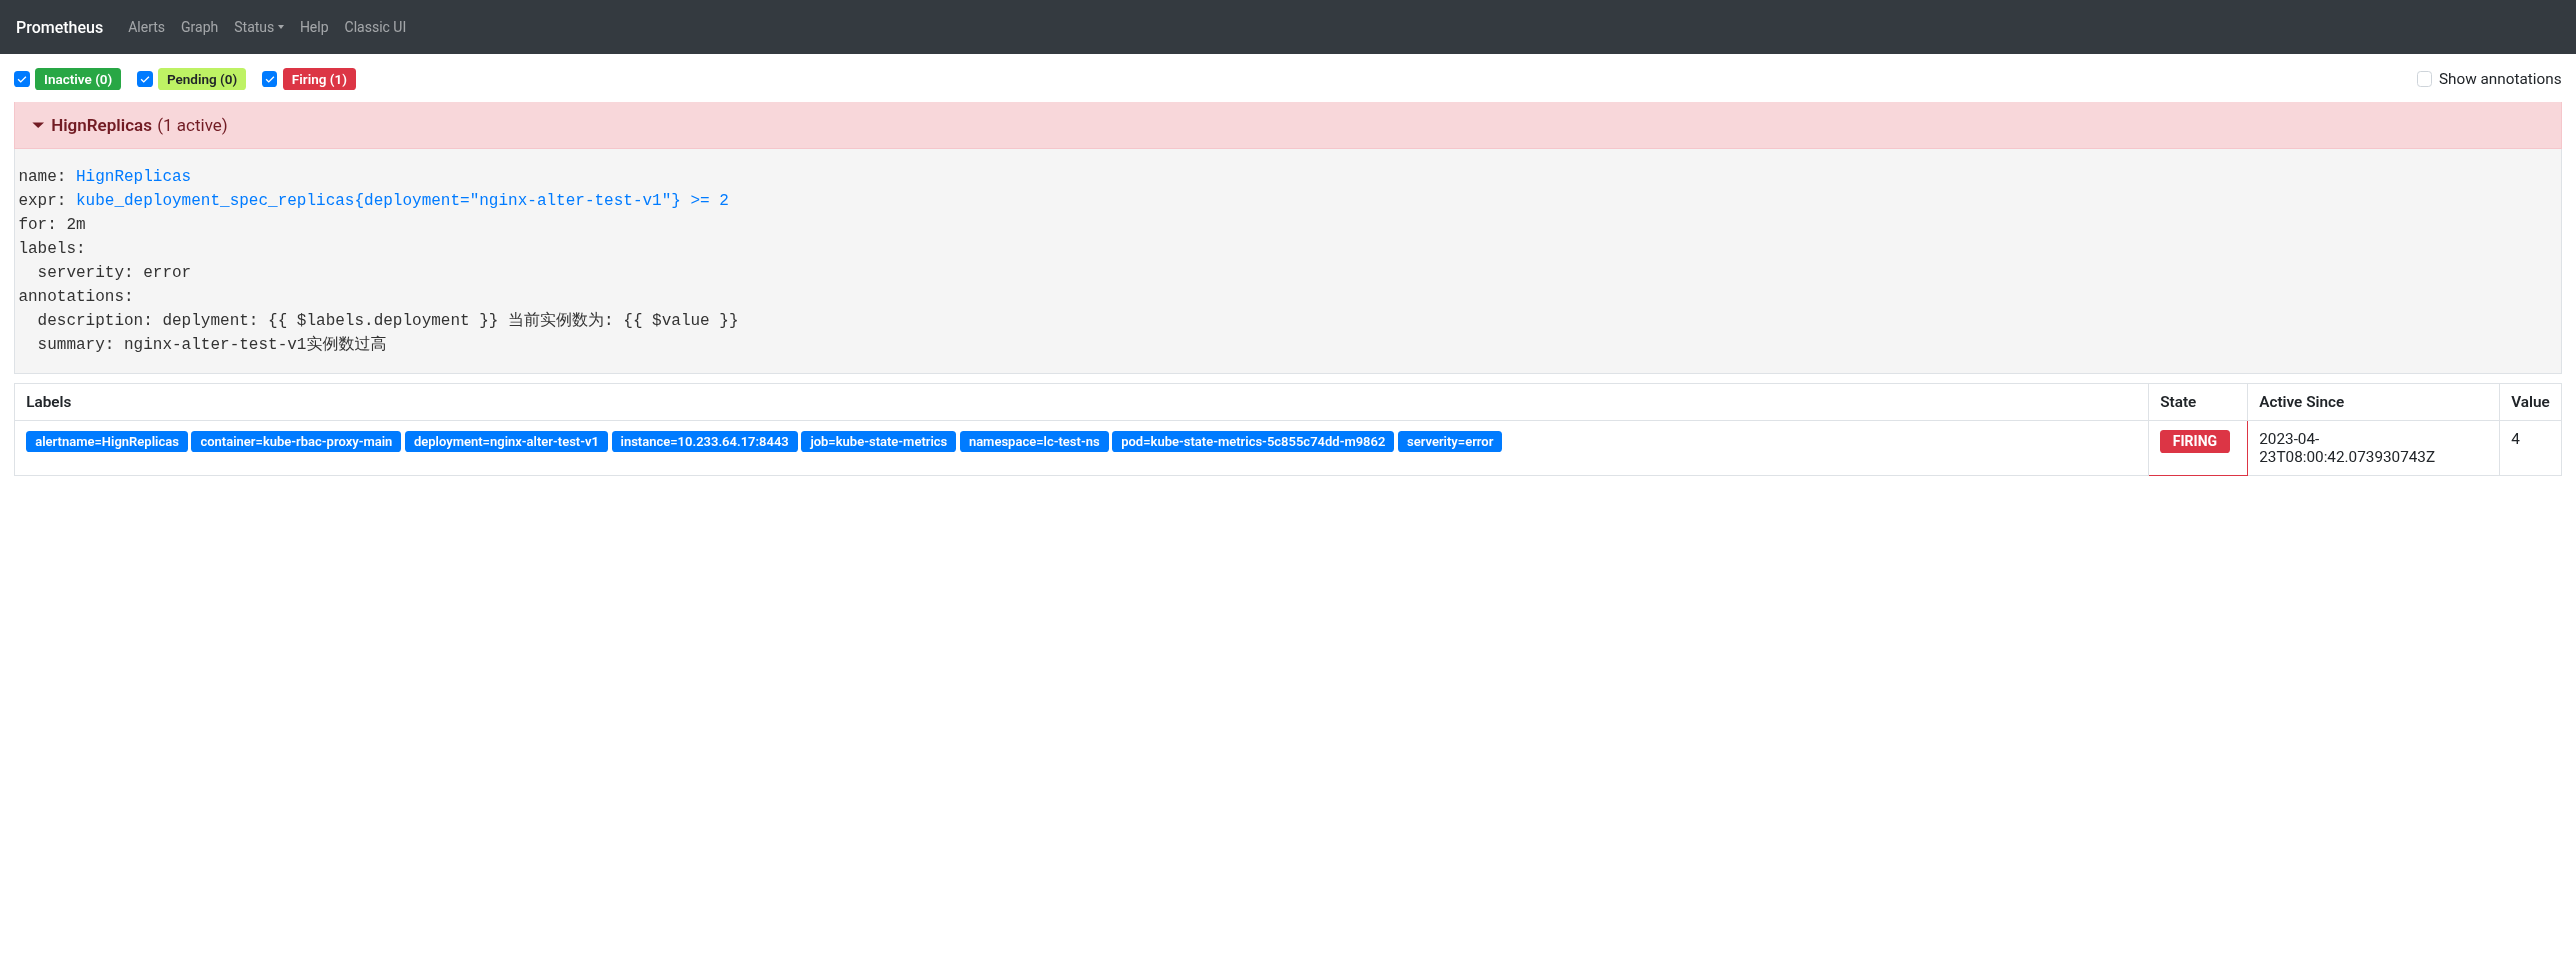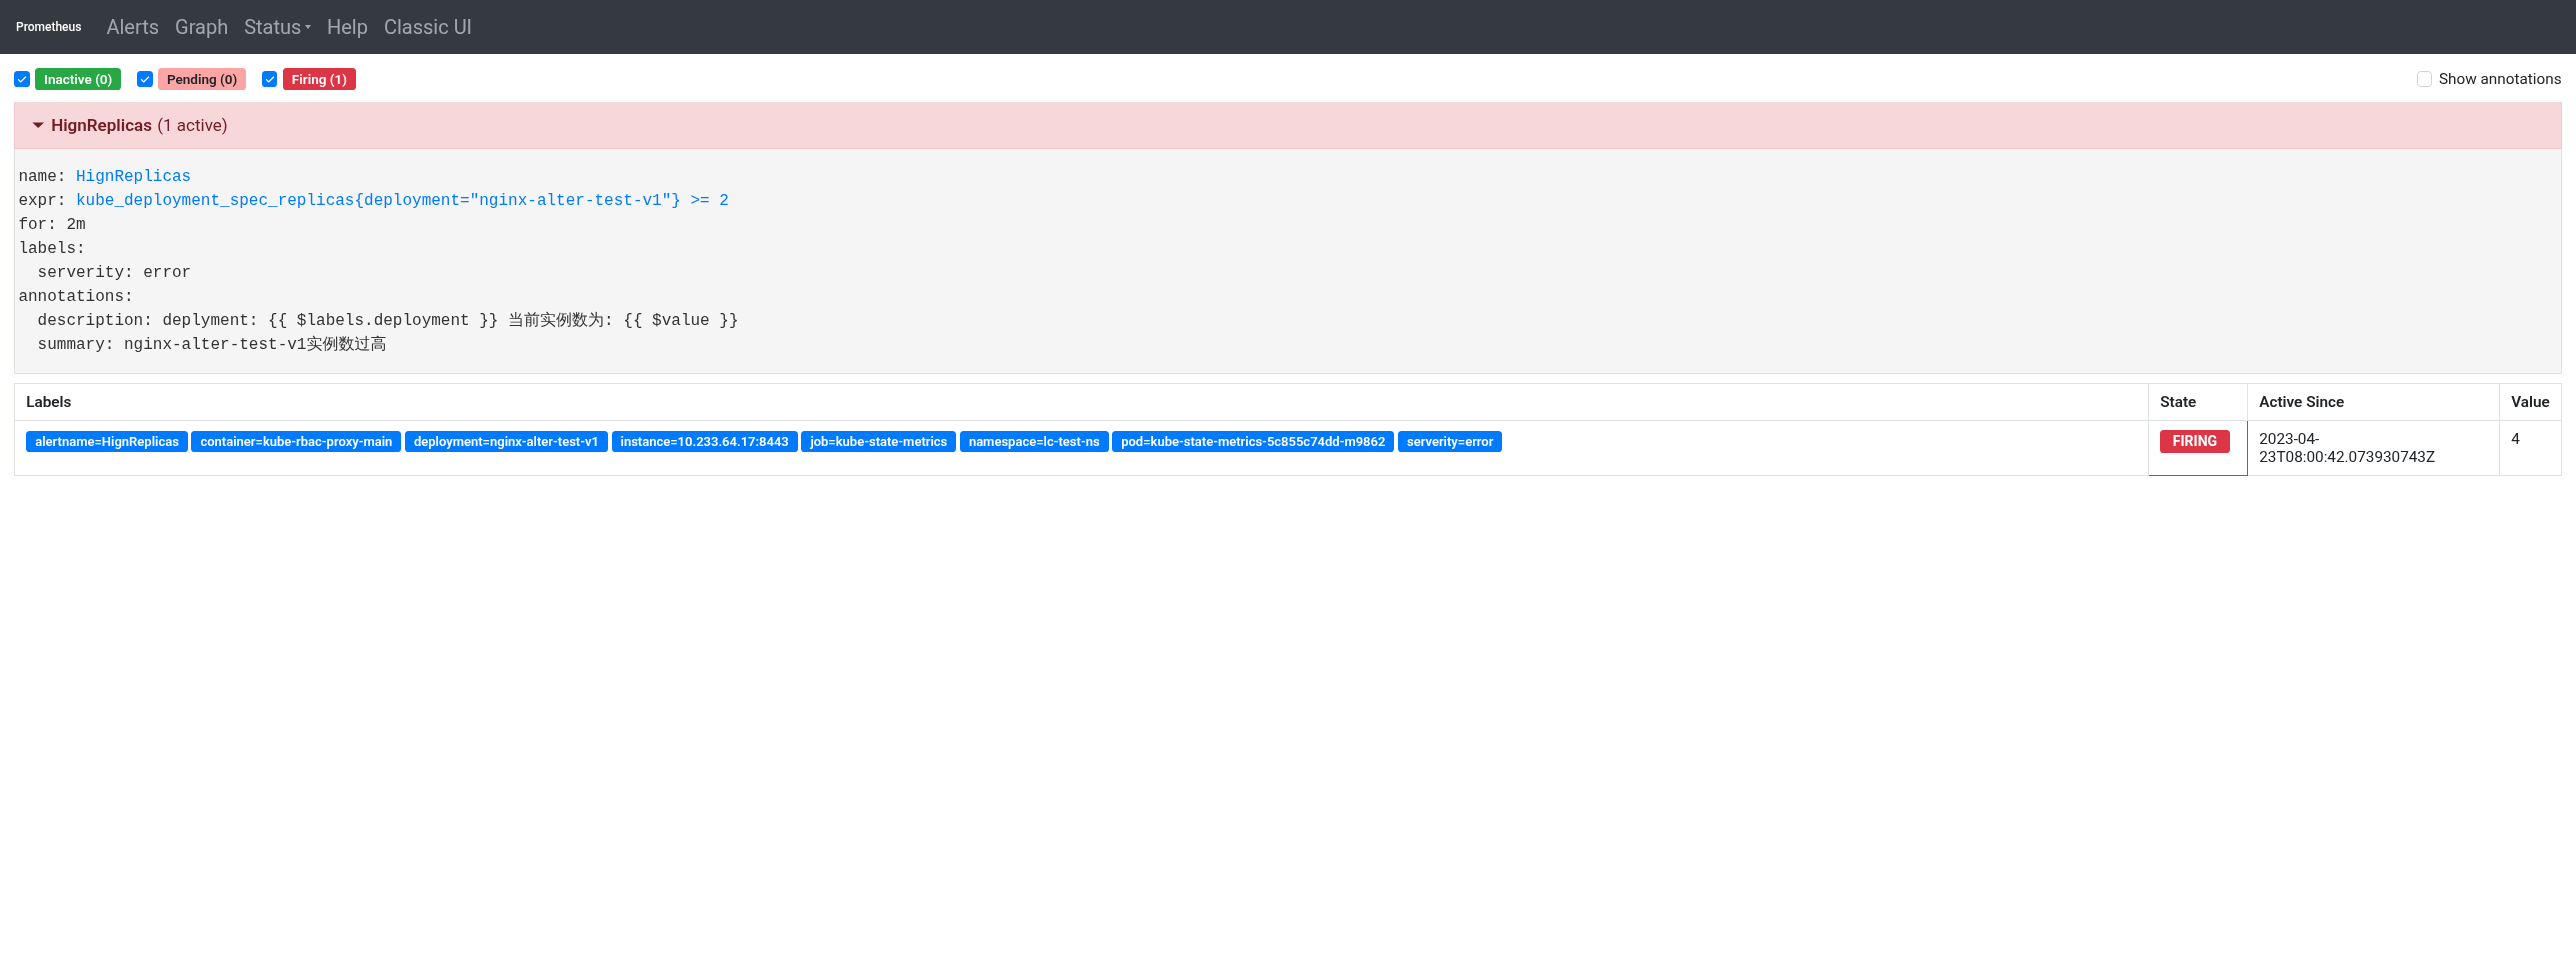--- a/index.html
+++ b/index.html
@@ -1,34 +1,34 @@
 <!DOCTYPE html>
 <html style="font-size:14.4px"><head>
   <meta charset="utf-8">
   <style>
     * { box-sizing: border-box; margin: 0; padding: 0; }
     body { font-family: -apple-system, BlinkMacSystemFont, "Segoe UI", Roboto, sans-serif; background: #fff; color: #212529; }
 
     .navbar { background: #343a40; height: 54px; display: flex; align-items: center; padding: 0 16px; gap: 25px; }
-    .navbar-brand { color: #fff; font-size: 12px; font-weight: 500; }
+    .navbar-brand { color: #fff; font-size: 16px; font-weight: 500; }
     .navbar-links { display: flex; gap: 16px; }
-    .navbar-link { color: rgba(255,255,255,0.55); font-size: 20px; cursor: pointer; display: flex; align-items: center; gap: 3.6px; }
+    .navbar-link { color: rgba(255,255,255,0.55); font-size: 14px; cursor: pointer; display: flex; align-items: center; gap: 3.6px; }
     .caret-down { width: 0; height: 0; border-left: 3.6px solid transparent; border-right: 3.6px solid transparent; border-top: 4.5px solid rgba(255,255,255,0.55); }
 
     .content { padding: 14.4px; }
 
     .filter-bar { display: flex; align-items: center; justify-content: space-between; margin-bottom: 3px; }
     .filter-left { display: flex; align-items: center; gap: 16px; }
     .filter-item { display: flex; align-items: center; gap: 5.4px; }
     .checkbox { width: 15.3px; height: 15.3px; border-radius: 3.6px; background: #007bff; display: flex; align-items: center; justify-content: center; cursor: pointer; }
     .checkbox.unchecked { background: #fff; border: 0.9px solid #ced4da; }
     .checkbox svg { width: 10px; height: 10px; }
     .pill { display: inline-block; padding: 2.7px 9px; border-radius: 3.6px; font-size: 13.5px; font-weight: 600; }
     .pill-green { background: #28a745; color: #fff; }
-    .pill-yellow { background: #fca5a5; color: #212529; }
+    .pill-yellow { background: #bef264; color: #212529; }
     .pill-red { background: #dc3545; color: #fff; }
 
     .show-annot { display: flex; align-items: center; gap: 7.2px; font-size: 15.3px; }
 
     .rule-group { margin-top: 12.6px; }
     .rule-header { border: 0.9px solid #dee2e6; padding: 9px 12.6px; font-size: 16px; display: flex; align-items: center; justify-content: space-between; border-radius: 2.7px 2.7px 0 0; }
     .rule-header-left { display: flex; align-items: center; }
     .firing-tag { background: #dc3545; color: #fff; padding: 1.8px 9px; border-radius: 3.6px; font-size: 13.5px; font-weight: 600; }
 
     .alert-header { background: #f8d7da; color: #721c24; padding: 12.6px 16px; font-size: 17px; font-weight: 600; display: flex; align-items: center; gap: 5.4px; border: 0.9px solid #f5c6cb; border-top: none; cursor: pointer; }

